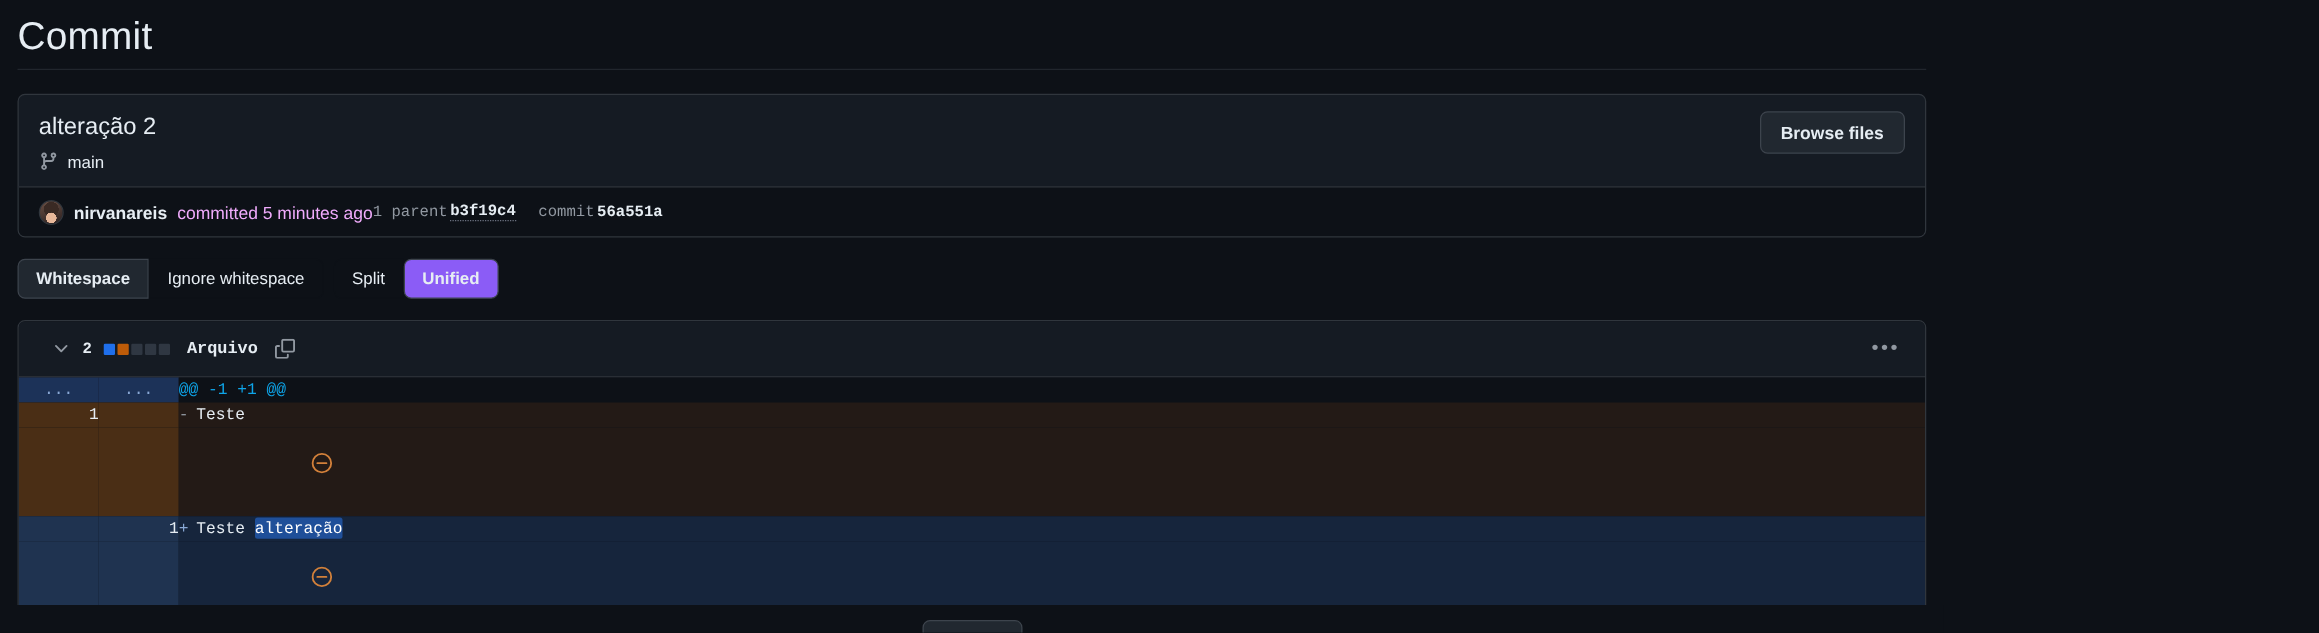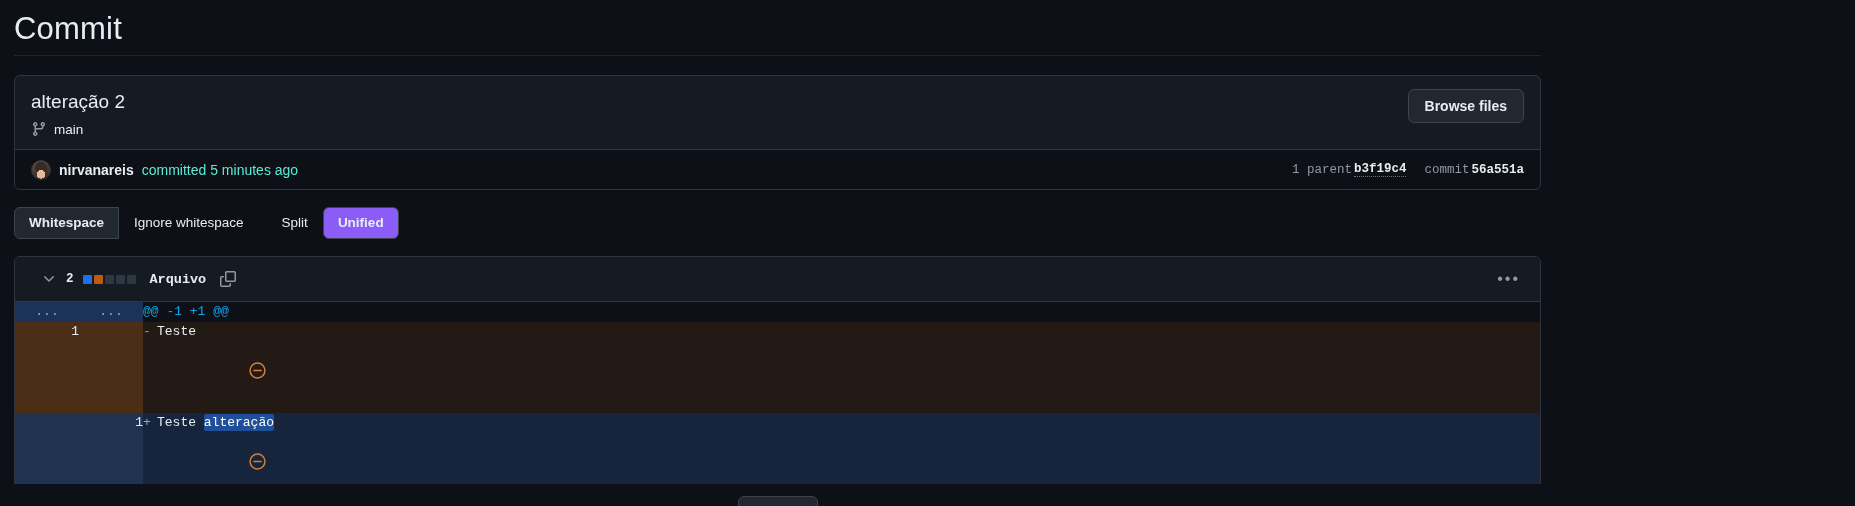--- a/index.html
+++ b/index.html
@@ -61,35 +61,35 @@
     line-height: 20px;
     cursor: pointer;
     font-family: "Liberation Sans", sans-serif;
     white-space: nowrap;
   }
 
   .commit-card-bottom {
     border-top: 1px solid #30363d;
     background: #0d1117;
     padding: 9px 16px;
-    display: flex; align-items: center; justify-content: space-between;
+    display: flex; align-items: center; justify-content: flex-start;
     min-height: 40px;
   }
   .author-row { display: flex; align-items: center; gap: 8px; }
   .avatar {
     width: 20px; height: 20px; border-radius: 50%;
     background:
       radial-gradient(circle at 50% 74%, #e8b89a 0 26%, rgba(0,0,0,0) 27%),
       radial-gradient(circle at 50% 36%, #3a2a24 0 40%, rgba(0,0,0,0) 41%),
       linear-gradient(160deg, #6b5044, #2a2020);
     flex: 0 0 auto;
     border: 1px solid #30363d;
   }
   .author-name { font-size: 14px; font-weight: 600; color: #e6edf3; }
-  .author-meta { font-size: 14px; color: #5eead4; font-weight: 400; }
+  .author-meta { font-size: 14px; color: #f0abfc; font-weight: 400; }
 
   .hash-row {
     display: flex; align-items: center; gap: 2px;
     font-family: "Liberation Mono", monospace;
     font-size: 12.5px; color: #9198a1;
   }
   .hash-label { color: #9198a1; }
   .hash-value { color: #e6edf3; font-weight: 600; }
   .hash-value.dotted { border-bottom: 1px dotted #6b7280; }
   .hash-gap { display: inline-block; width: 14px; }

